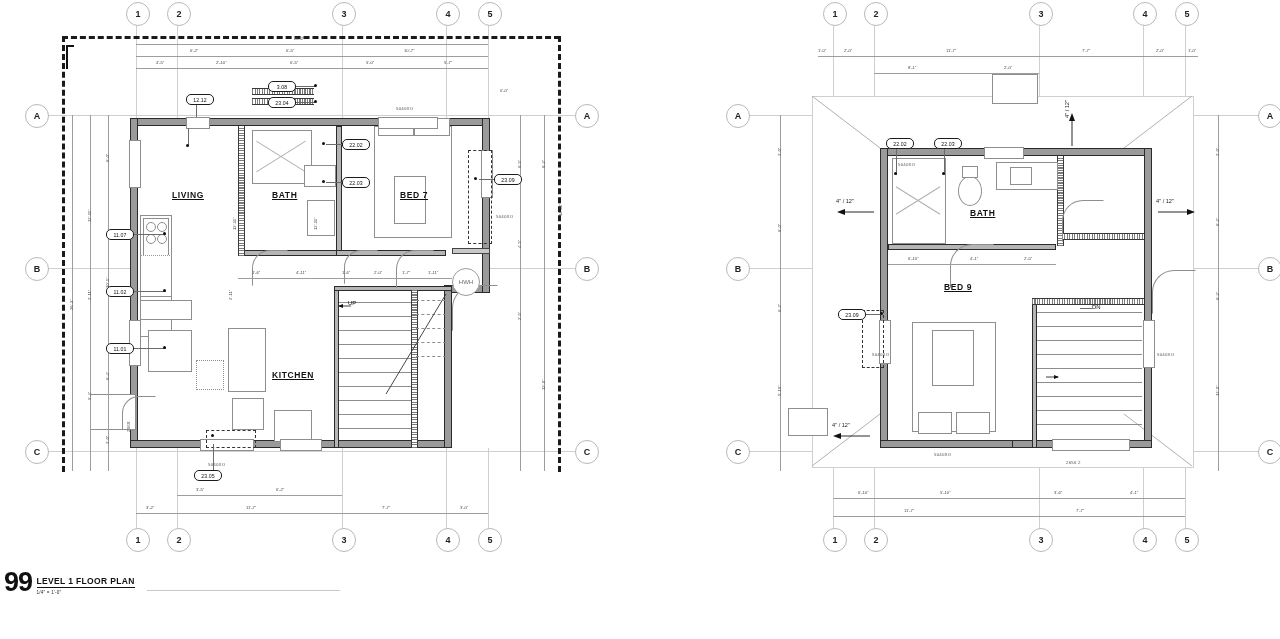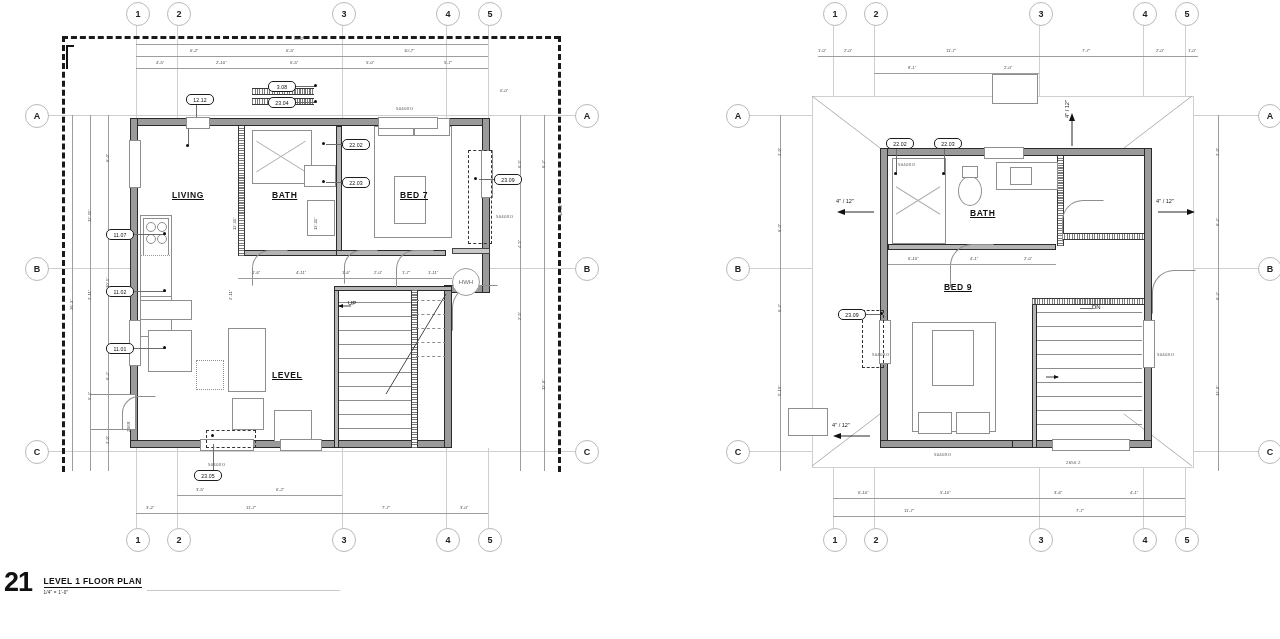--- a/index.html
+++ b/index.html
@@ -68,21 +68,21 @@
   .xmark:after{transform:rotate(-32deg);}
   .pitch{position:absolute;font-size:5.6px;color:#1d1d1d;z-index:15;white-space:nowrap;}
   .parrow{position:absolute;z-index:15;}
   .updn{position:absolute;font-size:6px;color:#111;z-index:15;}
 
   
   .titleblk{position:absolute;bottom:4px;}
   #tb-l1{left:4px;}
   .tnum{font-size:27px;font-weight:700;letter-spacing:-1px;line-height:1;
         display:inline-block;vertical-align:bottom;}
-  .tright{display:inline-block;vertical-align:bottom;margin-left:7px;padding-bottom:1px;}
+  .tright{display:inline-block;vertical-align:bottom;padding-bottom:1px;}
   .tname{font-size:8.5px;font-weight:700;letter-spacing:.35px;border-bottom:1.4px solid #111;
          padding-bottom:1.5px;display:block;}
   .tscale{font-size:4.6px;color:#2a2a2a;margin-top:2px;display:block;letter-spacing:.2px;}
   .trule{position:absolute;height:1px;background:#c8c8c8;bottom:9px;}
 </style>
 </head>
 <body>
 
 <div class="sheet">
 
@@ -242,21 +242,21 @@
     <div class="fixture" style="left:481px;top:150px;width:10px;height:46px;background:#fff;"></div>
     <div class="fixture" style="left:200px;top:439px;width:52px;height:10px;background:#fff;"></div>
     <div class="fixture" style="left:280px;top:439px;width:40px;height:10px;background:#fff;"></div>
 
     <div class="dashbox" style="left:468px;top:150px;width:22px;height:92px;"></div>
     <div class="dashbox" style="left:206px;top:430px;width:48px;height:16px;"></div>
 
     <div class="rlabel" style="left:172px;top:190px;">LIVING</div>
     <div class="rlabel" style="left:272px;top:190px;">BATH</div>
     <div class="rlabel" style="left:400px;top:190px;">BED 7</div>
-    <div class="rlabel" style="left:272px;top:370px;">LEVEL</div>
+    <div class="rlabel" style="left:272px;top:370px;">KITCHEN</div>
 
     <div class="tag" style="left:186px;top:94px;">12.12</div>
     <div class="leader v" style="left:196px;top:103px;height:14px;"></div>
     <div class="dot" style="left:186px;top:144px;"></div>
     <div class="leader v" style="left:187.5px;top:128px;height:18px;"></div>
 
     <div class="tag" style="left:268px;top:81px;">3.08</div>
     <div class="leader" style="left:290px;top:85.5px;width:26px;"></div>
     <div class="dot" style="left:314px;top:84px;"></div>
     <div class="tag" style="left:268px;top:97px;">23.04</div>
@@ -340,21 +340,21 @@
     <div class="dimtxt" style="left:296px;top:270px;">4'-11"</div>
     <div class="dimtxt" style="left:342px;top:270px;">1'-6"</div>
     <div class="dimtxt" style="left:374px;top:270px;">2'-0"</div>
     <div class="dimtxt" style="left:402px;top:270px;">1'-7"</div>
     <div class="dimtxt" style="left:428px;top:270px;">1'-11"</div>
     <div class="dimtxt vert" style="left:228px;top:300px;">2'-11"</div>
     <div class="dimtxt vert" style="left:232px;top:230px;">12'-11"</div>
     <div class="dimtxt vert" style="left:313px;top:230px;">12'-11"</div>
 
     <div class="titleblk" id="tb-l1">
-      <span class="tnum">21</span>
+      <span class="tnum">99</span>
       <span class="tright">
         <span class="tname">LEVEL 1 FLOOR PLAN</span>
         <span class="tscale">1/4" = 1'-0"</span>
       </span>
     </div>
     <div class="trule" style="left:147px;width:193px;"></div>
   </div>
 
   <div class="plan" id="plan-l2">
 

